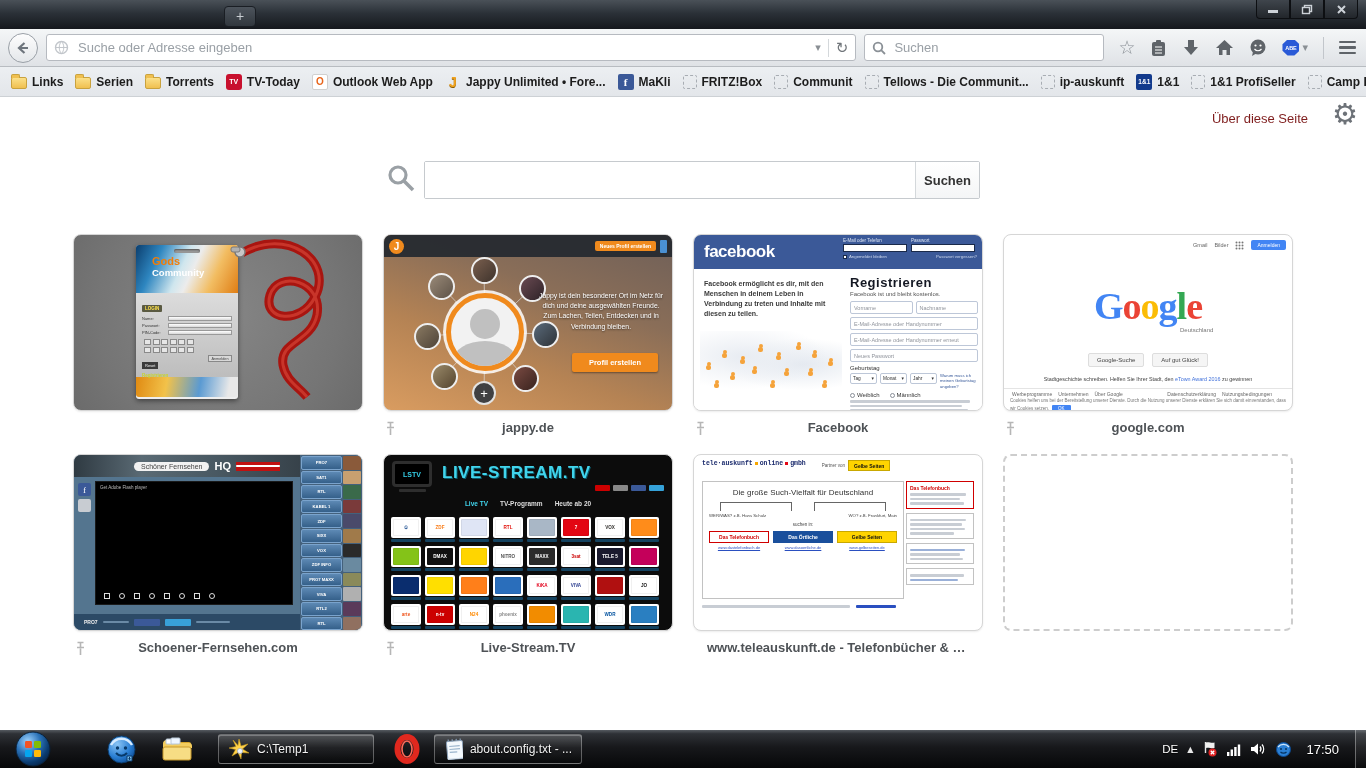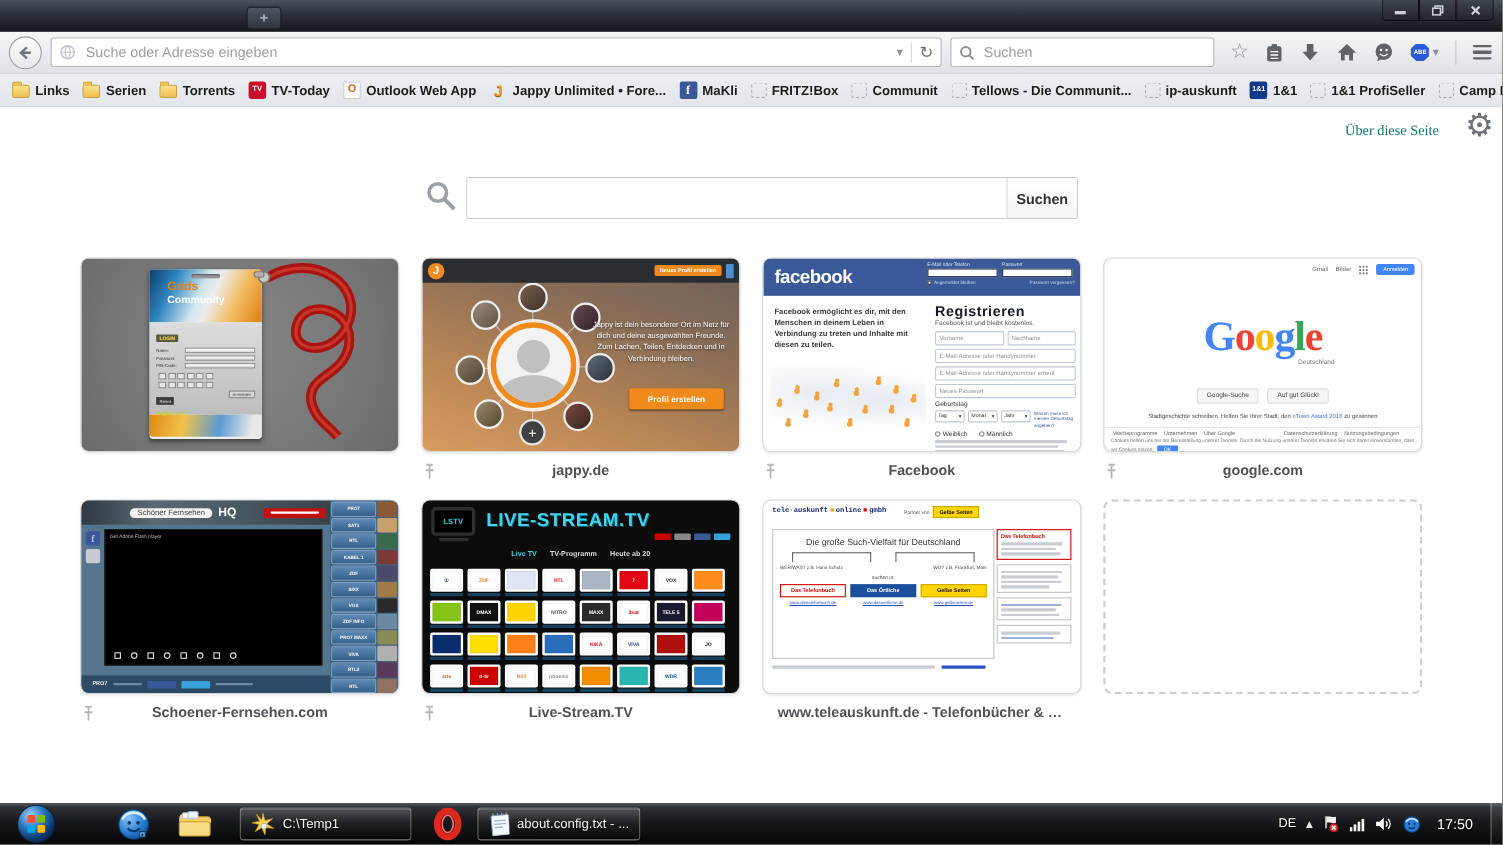--- a/index.html
+++ b/index.html
@@ -66,21 +66,21 @@
     background:#f0c050;border:1px solid #c9a23e;border-bottom:none;border-radius:2px 2px 0 0;}
   .ic-tv{background:#c8102e;border-radius:3px;color:#fff;font-size:7px;font-weight:bold;}
   .ic-outlook{background:#fff;border:1px solid #d0d0d0;color:#e8641a;font-weight:bold;font-size:10px;border-radius:2px;}
   .ic-jappy{color:#efa21f;font-weight:bold;font-size:14px;text-shadow:0 1px 0 #8a5a00;}
   .ic-fb{background:#3b5998;border-radius:2px;color:#fff;font-weight:bold;font-size:11px;
     font-family:"Liberation Serif",serif;}
   .ic-oneandone{background:#123a8c;border-radius:2px;color:#fff;font-weight:bold;font-size:6.5px;}
   .ic-dashed{width:14px;height:14px;border:1px dashed #a8adb3;border-radius:2px;}
 
   
-  .about-link{position:absolute;top:111px;right:58px;font-size:13px;color:#0f766e;font-family:Liberation Serif, serif;}
+  .about-link{position:absolute;top:111px;right:58px;font-size:13px;color:#7f1d1d;}
   .gear{position:absolute;top:100px;right:8px;font-size:29px;color:#6d7278;line-height:1;}
   .big-mag{position:absolute;left:386px;top:163px;}
   .sbox{position:absolute;left:424px;top:161px;width:556px;height:38px;border:1px solid #c6cace;
     border-radius:2px;display:flex;background:#fff;}
   .sbox input{flex:1;border:none;outline:none;padding:0 10px;font-size:14px;
     font-family:"Liberation Sans",sans-serif;}
   .sbtn{width:64px;border-left:1px solid #d4d8db;display:flex;align-items:center;justify-content:center;
     font-size:13px;font-weight:bold;color:#333;background:linear-gradient(180deg,#fff,#f4f5f6);}
 
   .tile-wrap{position:absolute;width:290px;}
@@ -195,21 +195,21 @@
   .g-footer{position:absolute;top:153px;left:0;right:0;border-top:1px solid #e4e4e4;display:flex;
     justify-content:space-between;padding:2px 8px 0;font-size:5px;color:#666;}
   .g-footer span{margin-right:6px;}
   .g-cookie{position:absolute;top:163px;left:0;right:0;padding:0 6px;font-size:4.5px;color:#777;line-height:1.45;}
   .g-ok{display:inline-block;background:#4285f4;color:#fff;padding:1px 6px;border-radius:1px;
     font-size:4.5px;margin-left:3px;}
 
   
   .t5{background:#54758f;}
   .sf-head{position:absolute;top:0;left:0;right:62px;height:22px;display:flex;align-items:center;gap:5px;
-    padding:0 4px;background:linear-gradient(90deg,#2f3a42,#5a6a74 30%,#4a5a64 60%,#37424a);}
+    padding:0 20px;background:linear-gradient(90deg,#2f3a42,#5a6a74 30%,#4a5a64 60%,#37424a);}
   .sf-badge{background:#f2f2f2;border-radius:7px;font-size:7px;color:#444;padding:1px 7px;
     margin-left:40px;white-space:nowrap;}
   .sf-hq{color:#fff;font-weight:bold;font-size:11px;}
   .sf-red{margin-left:auto;width:56px;height:9px;background:#c11111;display:flex;align-items:center;
     justify-content:center;}
   .sf-red .bar{width:44px;height:2px;background:#fff;margin:0;}
   .sf-fb{position:absolute;left:4px;top:28px;width:13px;height:13px;background:#3b5998;border-radius:2px;
     color:#fff;font-size:9px;font-family:"Liberation Serif",serif;display:flex;align-items:center;
     justify-content:center;}
   .sf-g2{position:absolute;left:4px;top:44px;width:13px;height:13px;background:#c8ccd2;border-radius:2px;}

